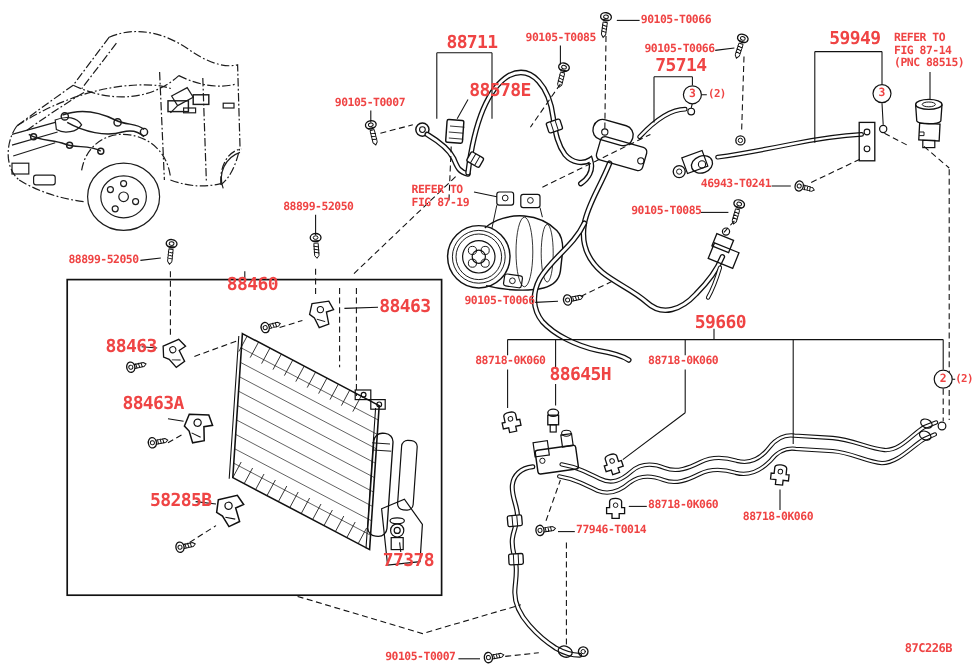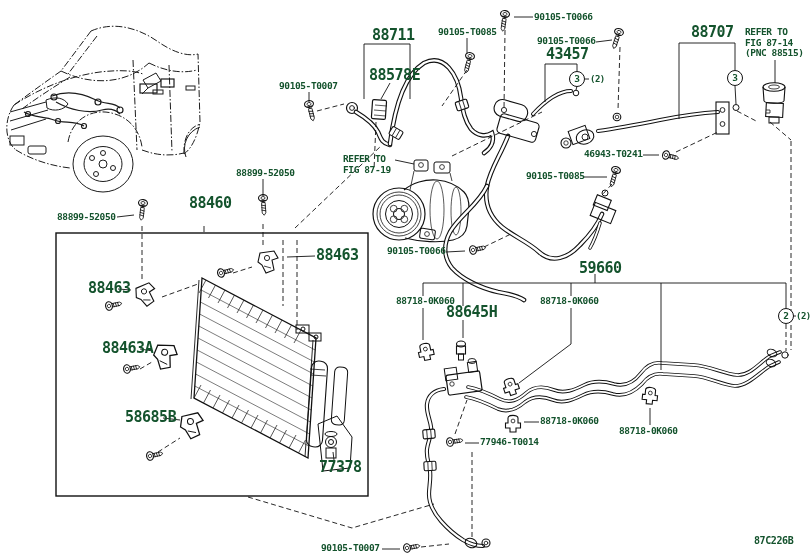--- a/index.html
+++ b/index.html
@@ -1,17 +1,17 @@
 <!DOCTYPE html>
 <html><head>
 <meta charset="utf-8">
 <style>
   html,body{margin:0;padding:0;background:#fff;}
   #stage{position:relative;width:811px;height:560px;background:#fff;overflow:hidden;
-         font-family:"DejaVu Sans Mono",monospace;color:#14532d;}
+         font-family:"DejaVu Sans Mono",monospace;color:#ef4444;}
   #art{position:absolute;left:0;top:0;}
   .lb,.lg,.cd{position:absolute;font-weight:700;white-space:pre-line;letter-spacing:-0.4px;line-height:10.5px;}
   .lb{font-size:9.5px;}
   .lg{font-size:15px;letter-spacing:-0.5px;line-height:11px;}
   .cd{font-size:10px;}
   .co{position:absolute;width:14px;height:14px;border:1.4px solid #111;border-radius:50%;
       font-size:9.5px;font-weight:700;text-align:center;line-height:13px;background:#fff;}
   .qy{position:absolute;font-size:9px;font-weight:700;letter-spacing:-0.5px;}
 </style>
 </head>
@@ -313,44 +313,44 @@
 
   <g fill="none" stroke="#111">
     <rect x="372" y="100" width="14" height="19" rx="1.5" transform="rotate(4 379 109)" stroke-width="1.2"></rect>
     <path d="M375,105 l12,1 M374,110 l12,1 M374,115 l12,1" stroke-width="0.7"></path>
   </g>
 </svg>
 
   <div class="lb" style="left:534px;top:12px">90105-T0066</div>
   <div class="lb" style="left:438px;top:27px">90105-T0085</div>
   <div class="lb" style="left:537px;top:36px">90105-T0066</div>
-  <div class="lg" style="left:546px;top:49px">43457</div>
-  <div class="lg" style="left:691px;top:27px">88707</div>
+  <div class="lg" style="left:546px;top:49px">75714</div>
+  <div class="lg" style="left:691px;top:27px">59949</div>
   <div class="lb" style="left:745px;top:27px">REFER TO
 FIG 87-14
 (PNC 88515)</div>
   <div class="lb" style="left:279px;top:81px">90105-T0007</div>
   <div class="lg" style="left:372px;top:30px">88711</div>
-  <div class="lg" style="left:369px;top:70px">88578E</div>
+  <div class="lg" style="left:391px;top:70px">88578E</div>
   <div class="lb" style="left:343px;top:154px">REFER TO
 FIG 87-19</div>
   <div class="lb" style="left:584px;top:149px">46943-T0241</div>
   <div class="lb" style="left:526px;top:171px">90105-T0085</div>
   <div class="lb" style="left:236px;top:168px">88899-52050</div>
   <div class="lb" style="left:57px;top:212px">88899-52050</div>
-  <div class="lg" style="left:189px;top:198px">88460</div>
+  <div class="lg" style="left:189px;top:232px">88460</div>
   <div class="lg" style="left:316px;top:250px">88463</div>
   <div class="lg" style="left:88px;top:283px">88463</div>
   <div class="lb" style="left:387px;top:246px">90105-T0066</div>
-  <div class="lg" style="left:102px;top:343px">88463A</div>
-  <div class="lg" style="left:125px;top:412px">58685B</div>
+  <div class="lg" style="left:102px;top:331px">88463A</div>
+  <div class="lg" style="left:125px;top:412px">58285B</div>
   <div class="lg" style="left:319px;top:462px">77378</div>
   <div class="lg" style="left:579px;top:263px">59660</div>
   <div class="lb" style="left:396px;top:296px">88718-0K060</div>
-  <div class="lg" style="left:446px;top:307px">88645H</div>
+  <div class="lg" style="left:458px;top:307px">88645H</div>
   <div class="lb" style="left:540px;top:296px">88718-0K060</div>
   <div class="lb" style="left:540px;top:416px">88718-0K060</div>
   <div class="lb" style="left:619px;top:426px">88718-0K060</div>
   <div class="lb" style="left:480px;top:437px">77946-T0014</div>
   <div class="lb" style="left:321px;top:543px">90105-T0007</div>
   <div class="cd" style="left:754px;top:536px">87C226B</div>
 
   <div class="co" style="left:569px;top:71px">3</div>
   <div class="qy" style="left:590px;top:74px">(2)</div>
   <div class="co" style="left:727px;top:70px">3</div>

